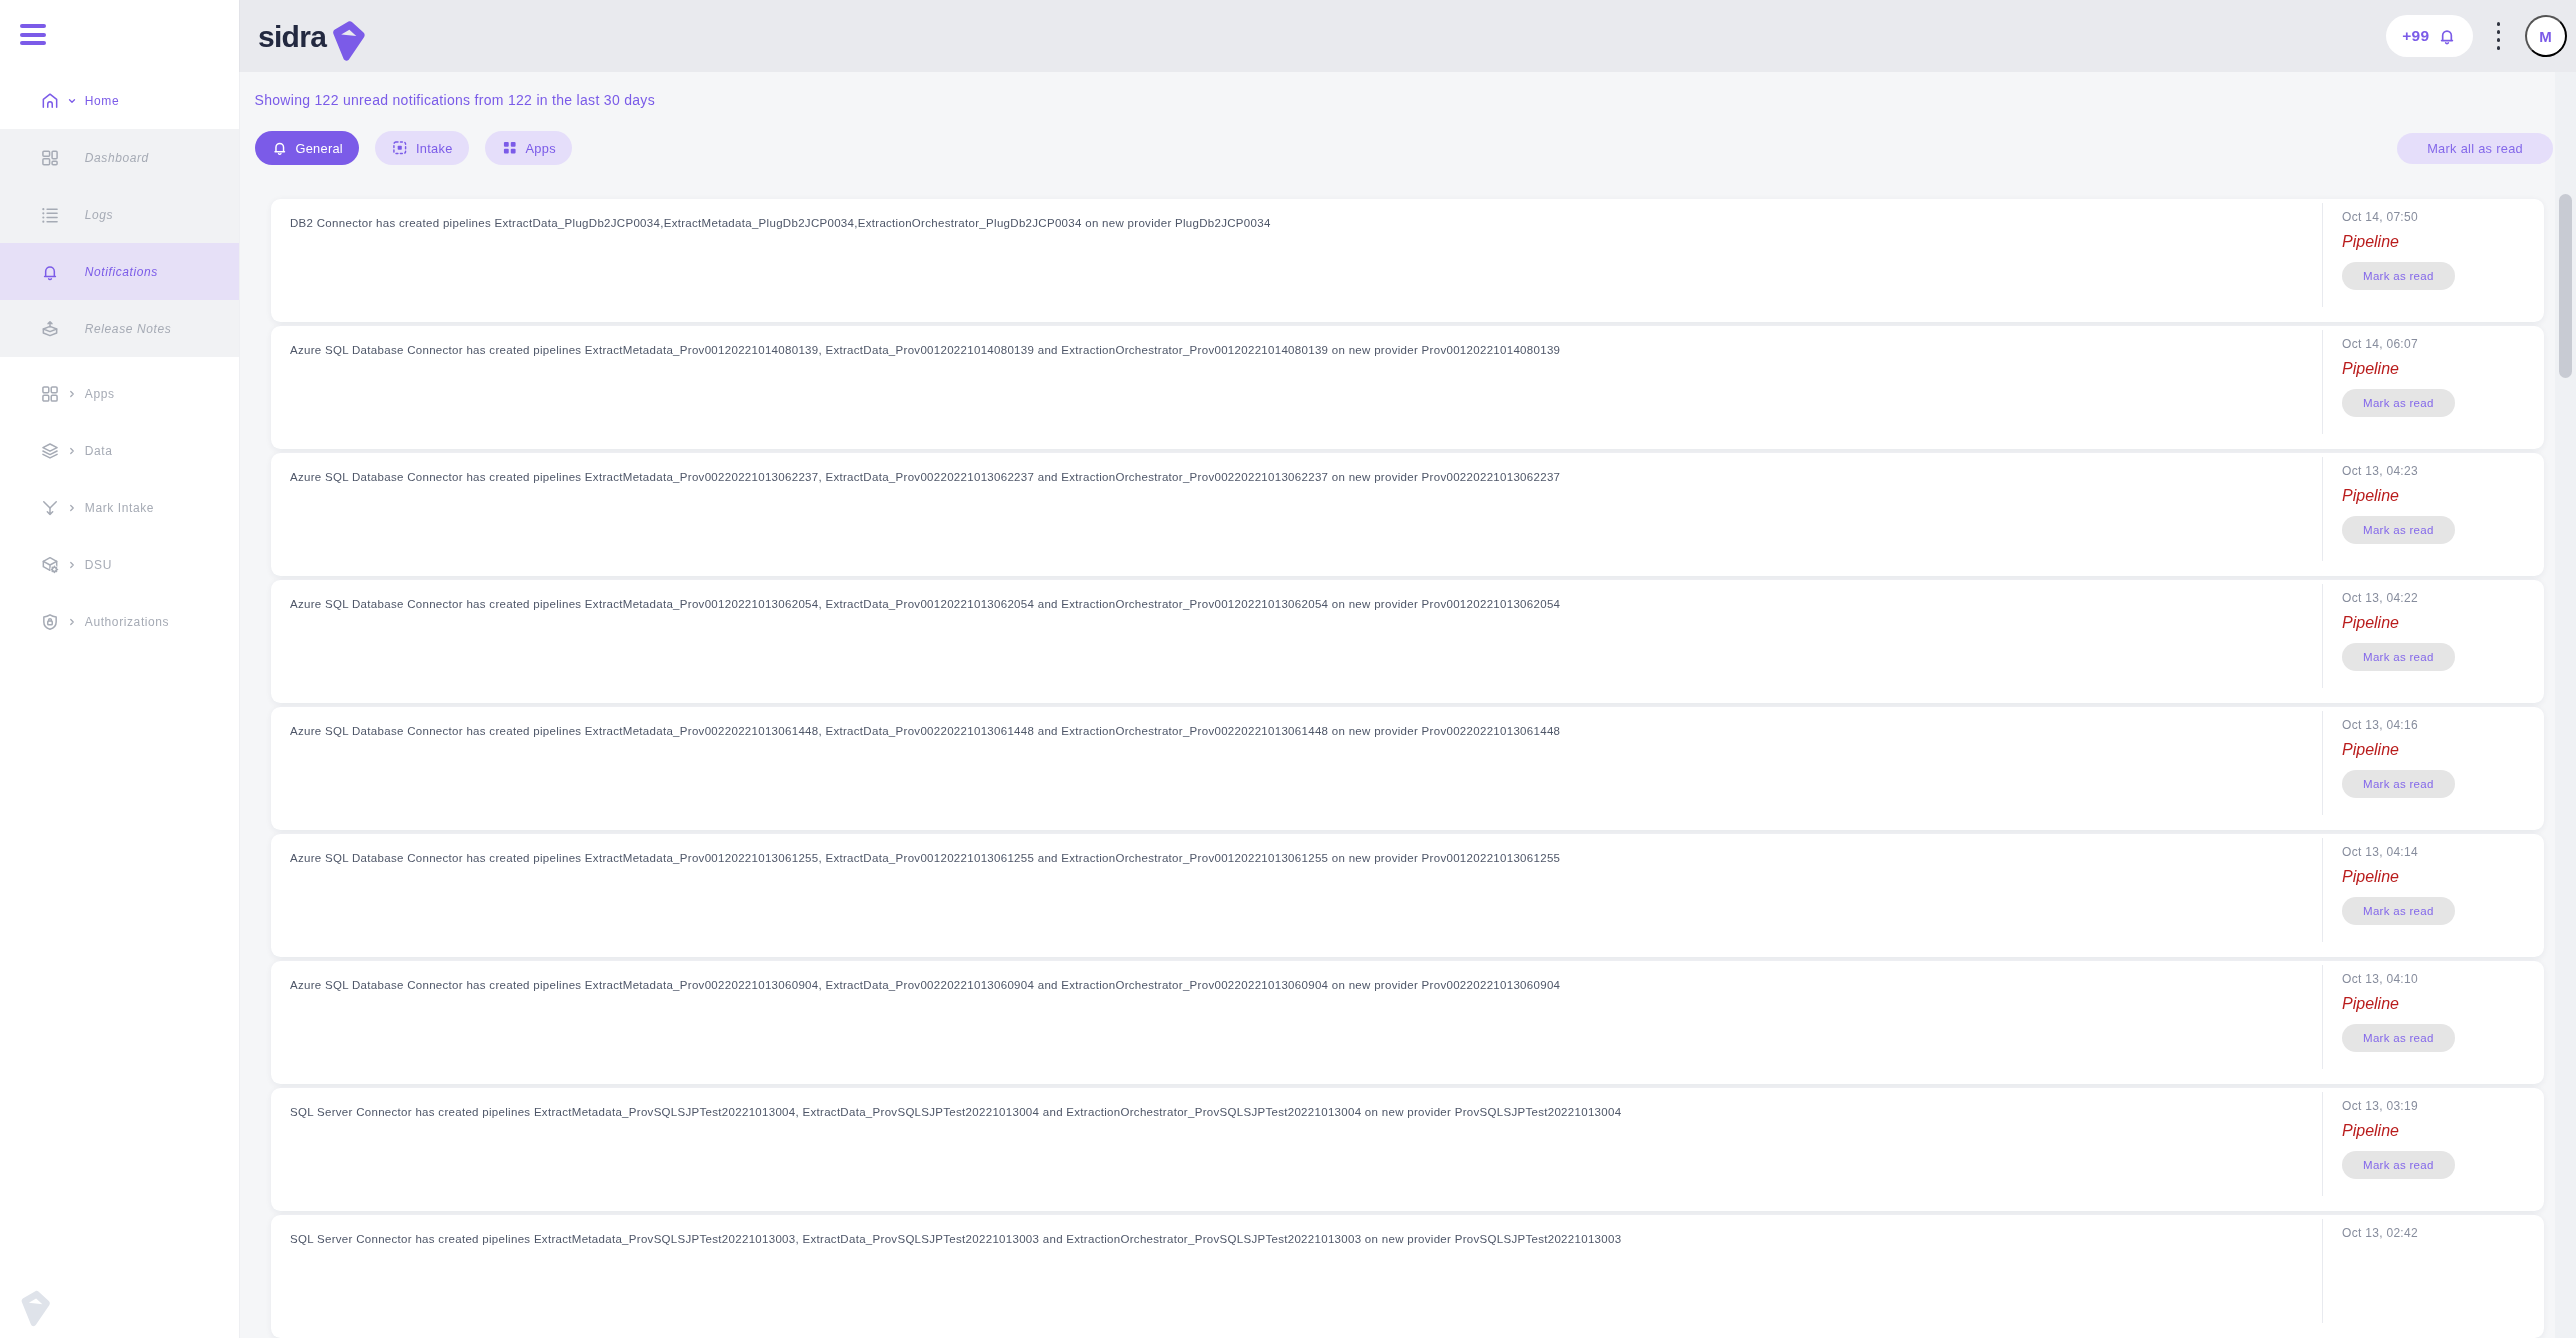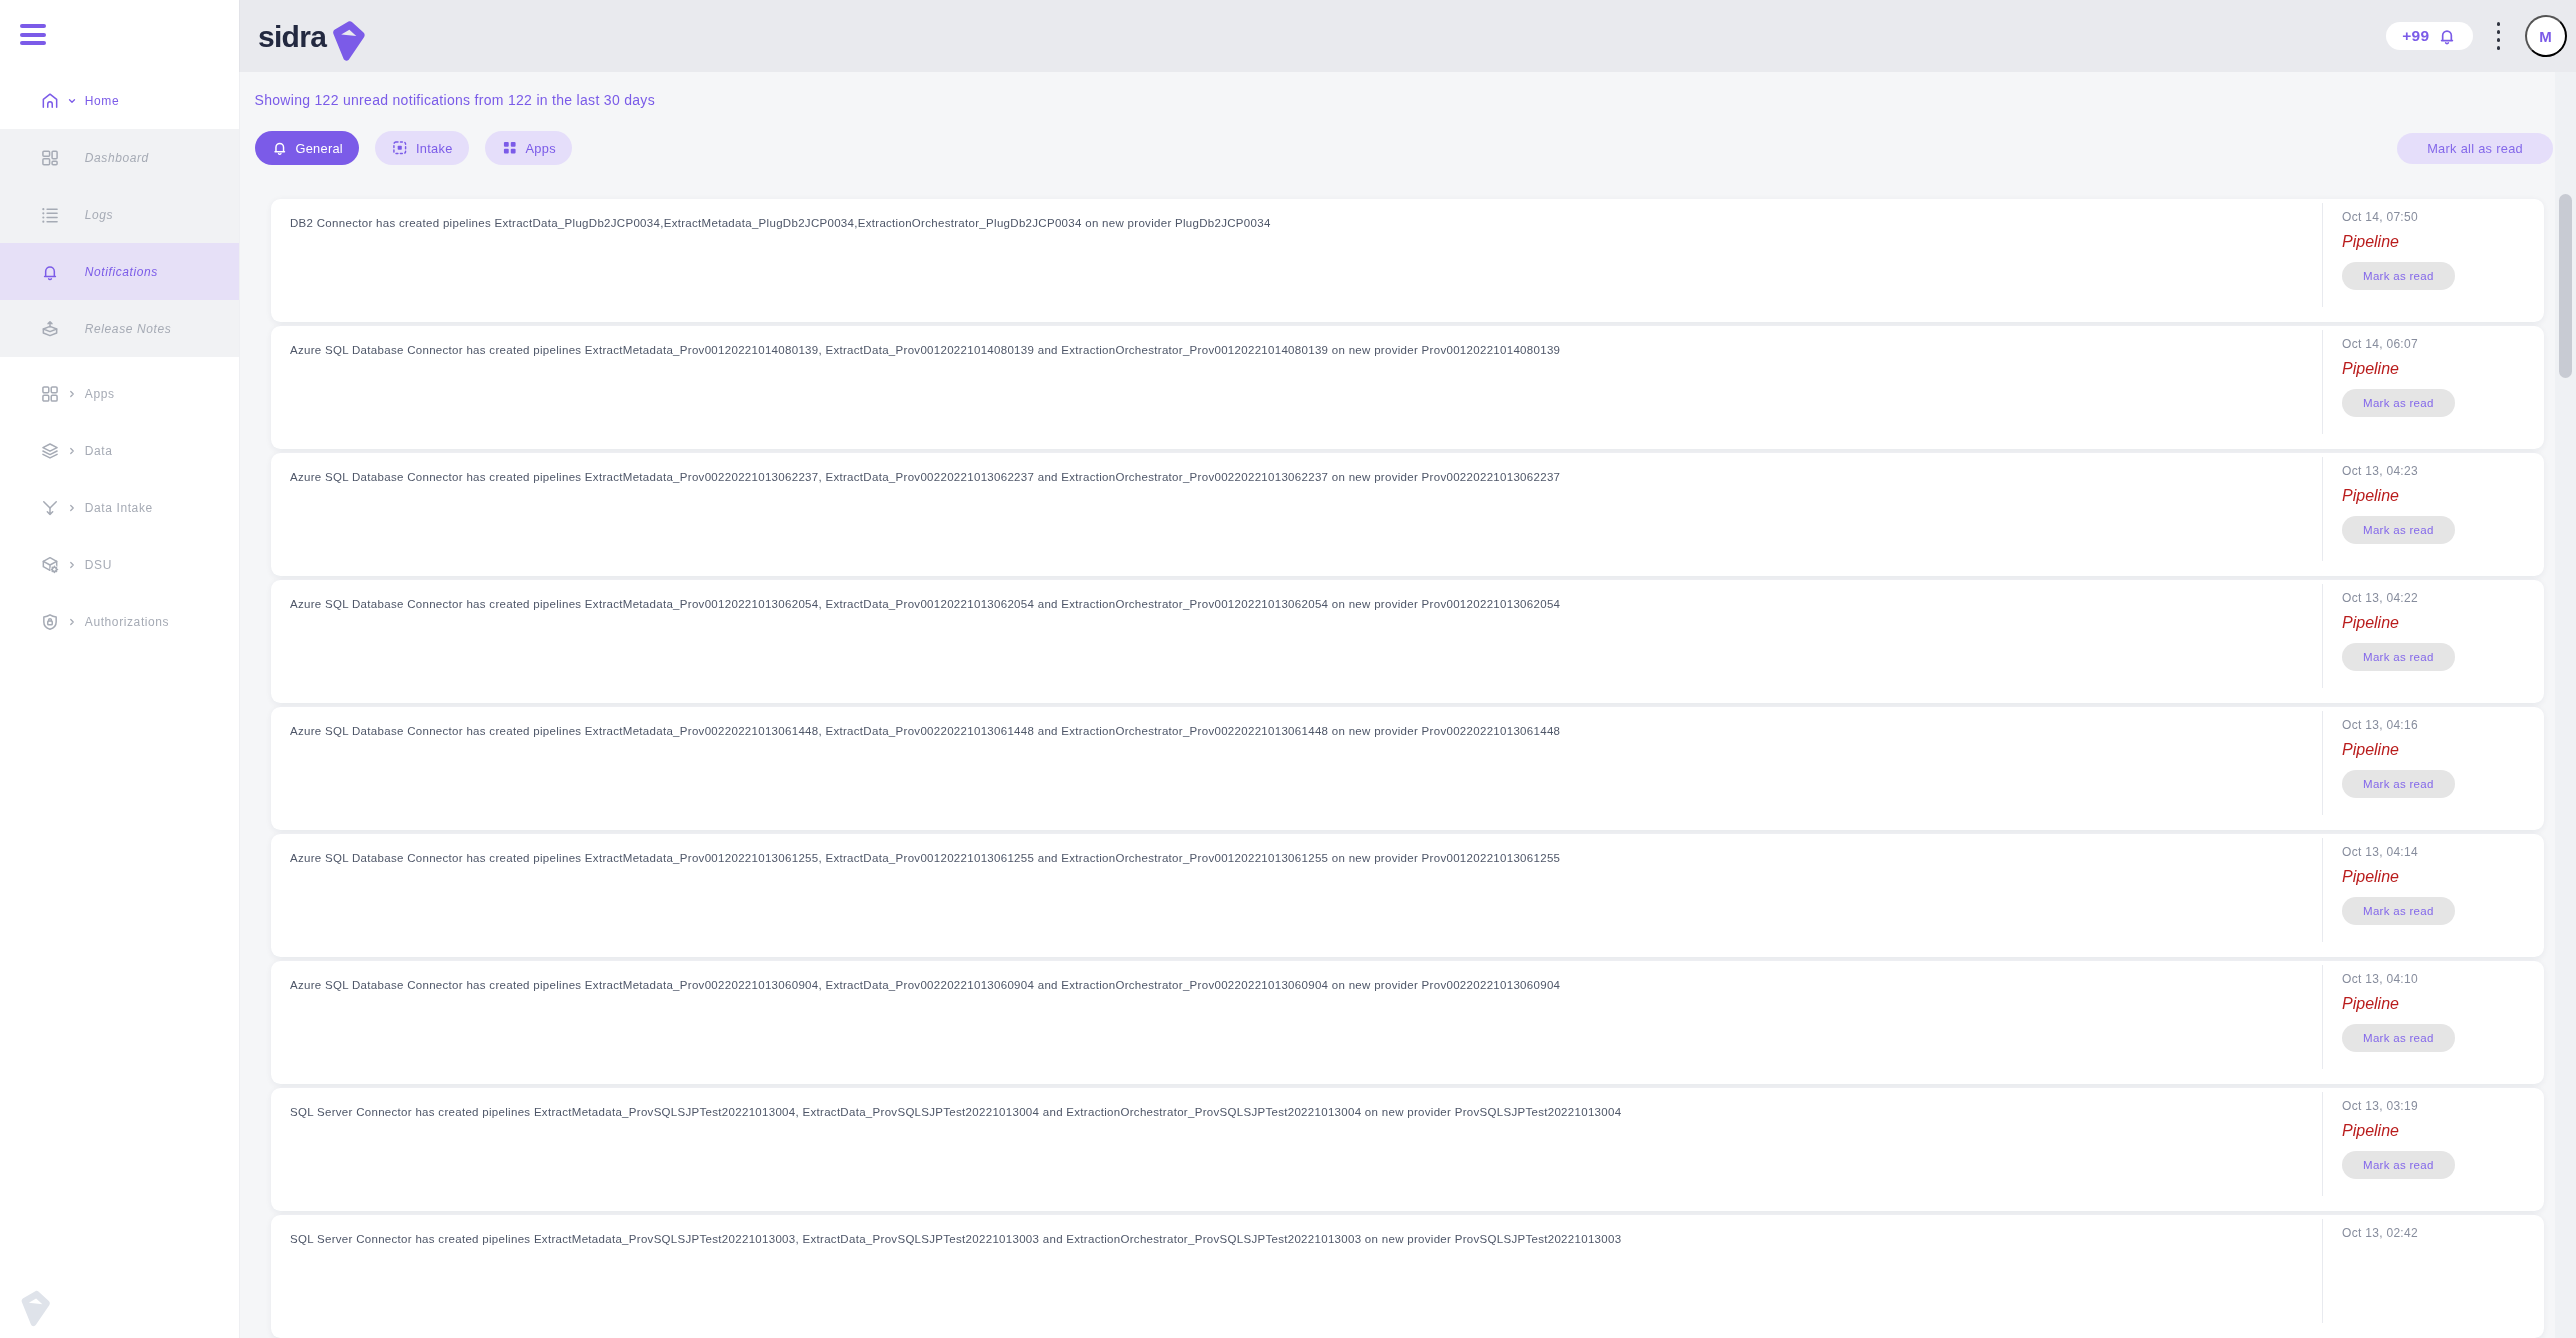--- a/index.html
+++ b/index.html
@@ -6,21 +6,21 @@
   html,body { width:2576px; height:1339px; overflow:hidden; }
   body { background:#f5f6f8; font-family:"Liberation Sans", sans-serif; position:relative; }
 
   
   .header { position:absolute; left:239px; top:0; right:0; height:72px; background:#e9eaee;
             display:flex; align-items:center; padding:0 9.4px 0 19px; }
   .logo { display:flex; align-items:flex-end; cursor:pointer; }
   .logo-text { font-size:30px; font-weight:700; color:#232940; letter-spacing:-0.7px; line-height:61px; }
   .logo-pin { width:38px; height:49px; margin:9.4px 0 0 2.7px; transform:rotate(6deg); }
   .header-right { margin-left:auto; display:flex; align-items:center; gap:17.5px; }
-  .badge-pill { height:28px; padding:0 16px; border-radius:21.6px; background:#fff;
+  .badge-pill { height:42px; padding:0 16px; border-radius:21.6px; background:#fff;
                 display:flex; align-items:center; gap:7.4px; border:none; cursor:pointer; }
   .badge-count { font-size:15.5px; font-weight:700; color:#7b5be8; letter-spacing:0.3px; }
   .kebab { display:flex; flex-direction:column; gap:4.7px; padding:5.4px 6.7px; background:none; border:none; cursor:pointer; }
   .kebab i { width:3.4px; height:3.4px; border-radius:50%; background:#2f3440; }
   .avatar { width:42px; height:42px; border-radius:50%; background:#fff; color:#7b5be8;
             font-weight:700; font-size:15px; display:flex; align-items:center; justify-content:center; cursor:pointer; }
 
   
   .sidebar { position:absolute; left:0; top:0; bottom:0; width:239px; background:#fff; z-index:2;
              box-shadow:0.7px 0 0 rgba(20,25,50,.04); }
@@ -184,21 +184,21 @@
         <svg viewBox="0 0 24 24" fill="none" stroke="currentColor" stroke-width="1.8" stroke-linecap="round" stroke-linejoin="round">
           <path d="M4.5 4.5 L12 12 M19.5 4.5 L12 12"></path>
           <path d="M12 12 V19.8 M8.8 16.6 L12 19.8 l3.2 -3.2"></path>
         </svg>
       </span>
       <span class="chev">
         <svg viewBox="0 0 24 24" fill="none" stroke="currentColor" stroke-width="3" stroke-linecap="round" stroke-linejoin="round">
             <path d="M9 6 l6 6 -6 6"></path>
           </svg>
       </span>
-      <span class="lbl">Data Intake</span>
+      <span class="lbl">Mark Intake</span>
     </div>
 
     <div class="nav-item">
       <span class="icon">
         <svg viewBox="0 0 24 24" fill="none" stroke="currentColor" stroke-width="1.8" stroke-linecap="round" stroke-linejoin="round">
           <path d="M12 3.2 L20 7.6 V14 L12 18.4 4 14 V7.6 Z"></path>
           <path d="M4 7.6 L12 12 L20 7.6 M12 12 V18.4"></path>
           <circle cx="17.3" cy="17.3" r="5" fill="#ffffff" stroke="none"></circle>
           <circle cx="17.3" cy="17.3" r="2.6"></circle>
           <path d="M17.3 13.6 v1.2 M17.3 19.8 v1.2 M13.6 17.3 h1.2 M19.8 17.3 h1.2 M14.7 14.7 l.85.85 M19 19 l.85.85 M19.85 14.7 L19 15.55 M15.55 19 l-.85.85"></path>

